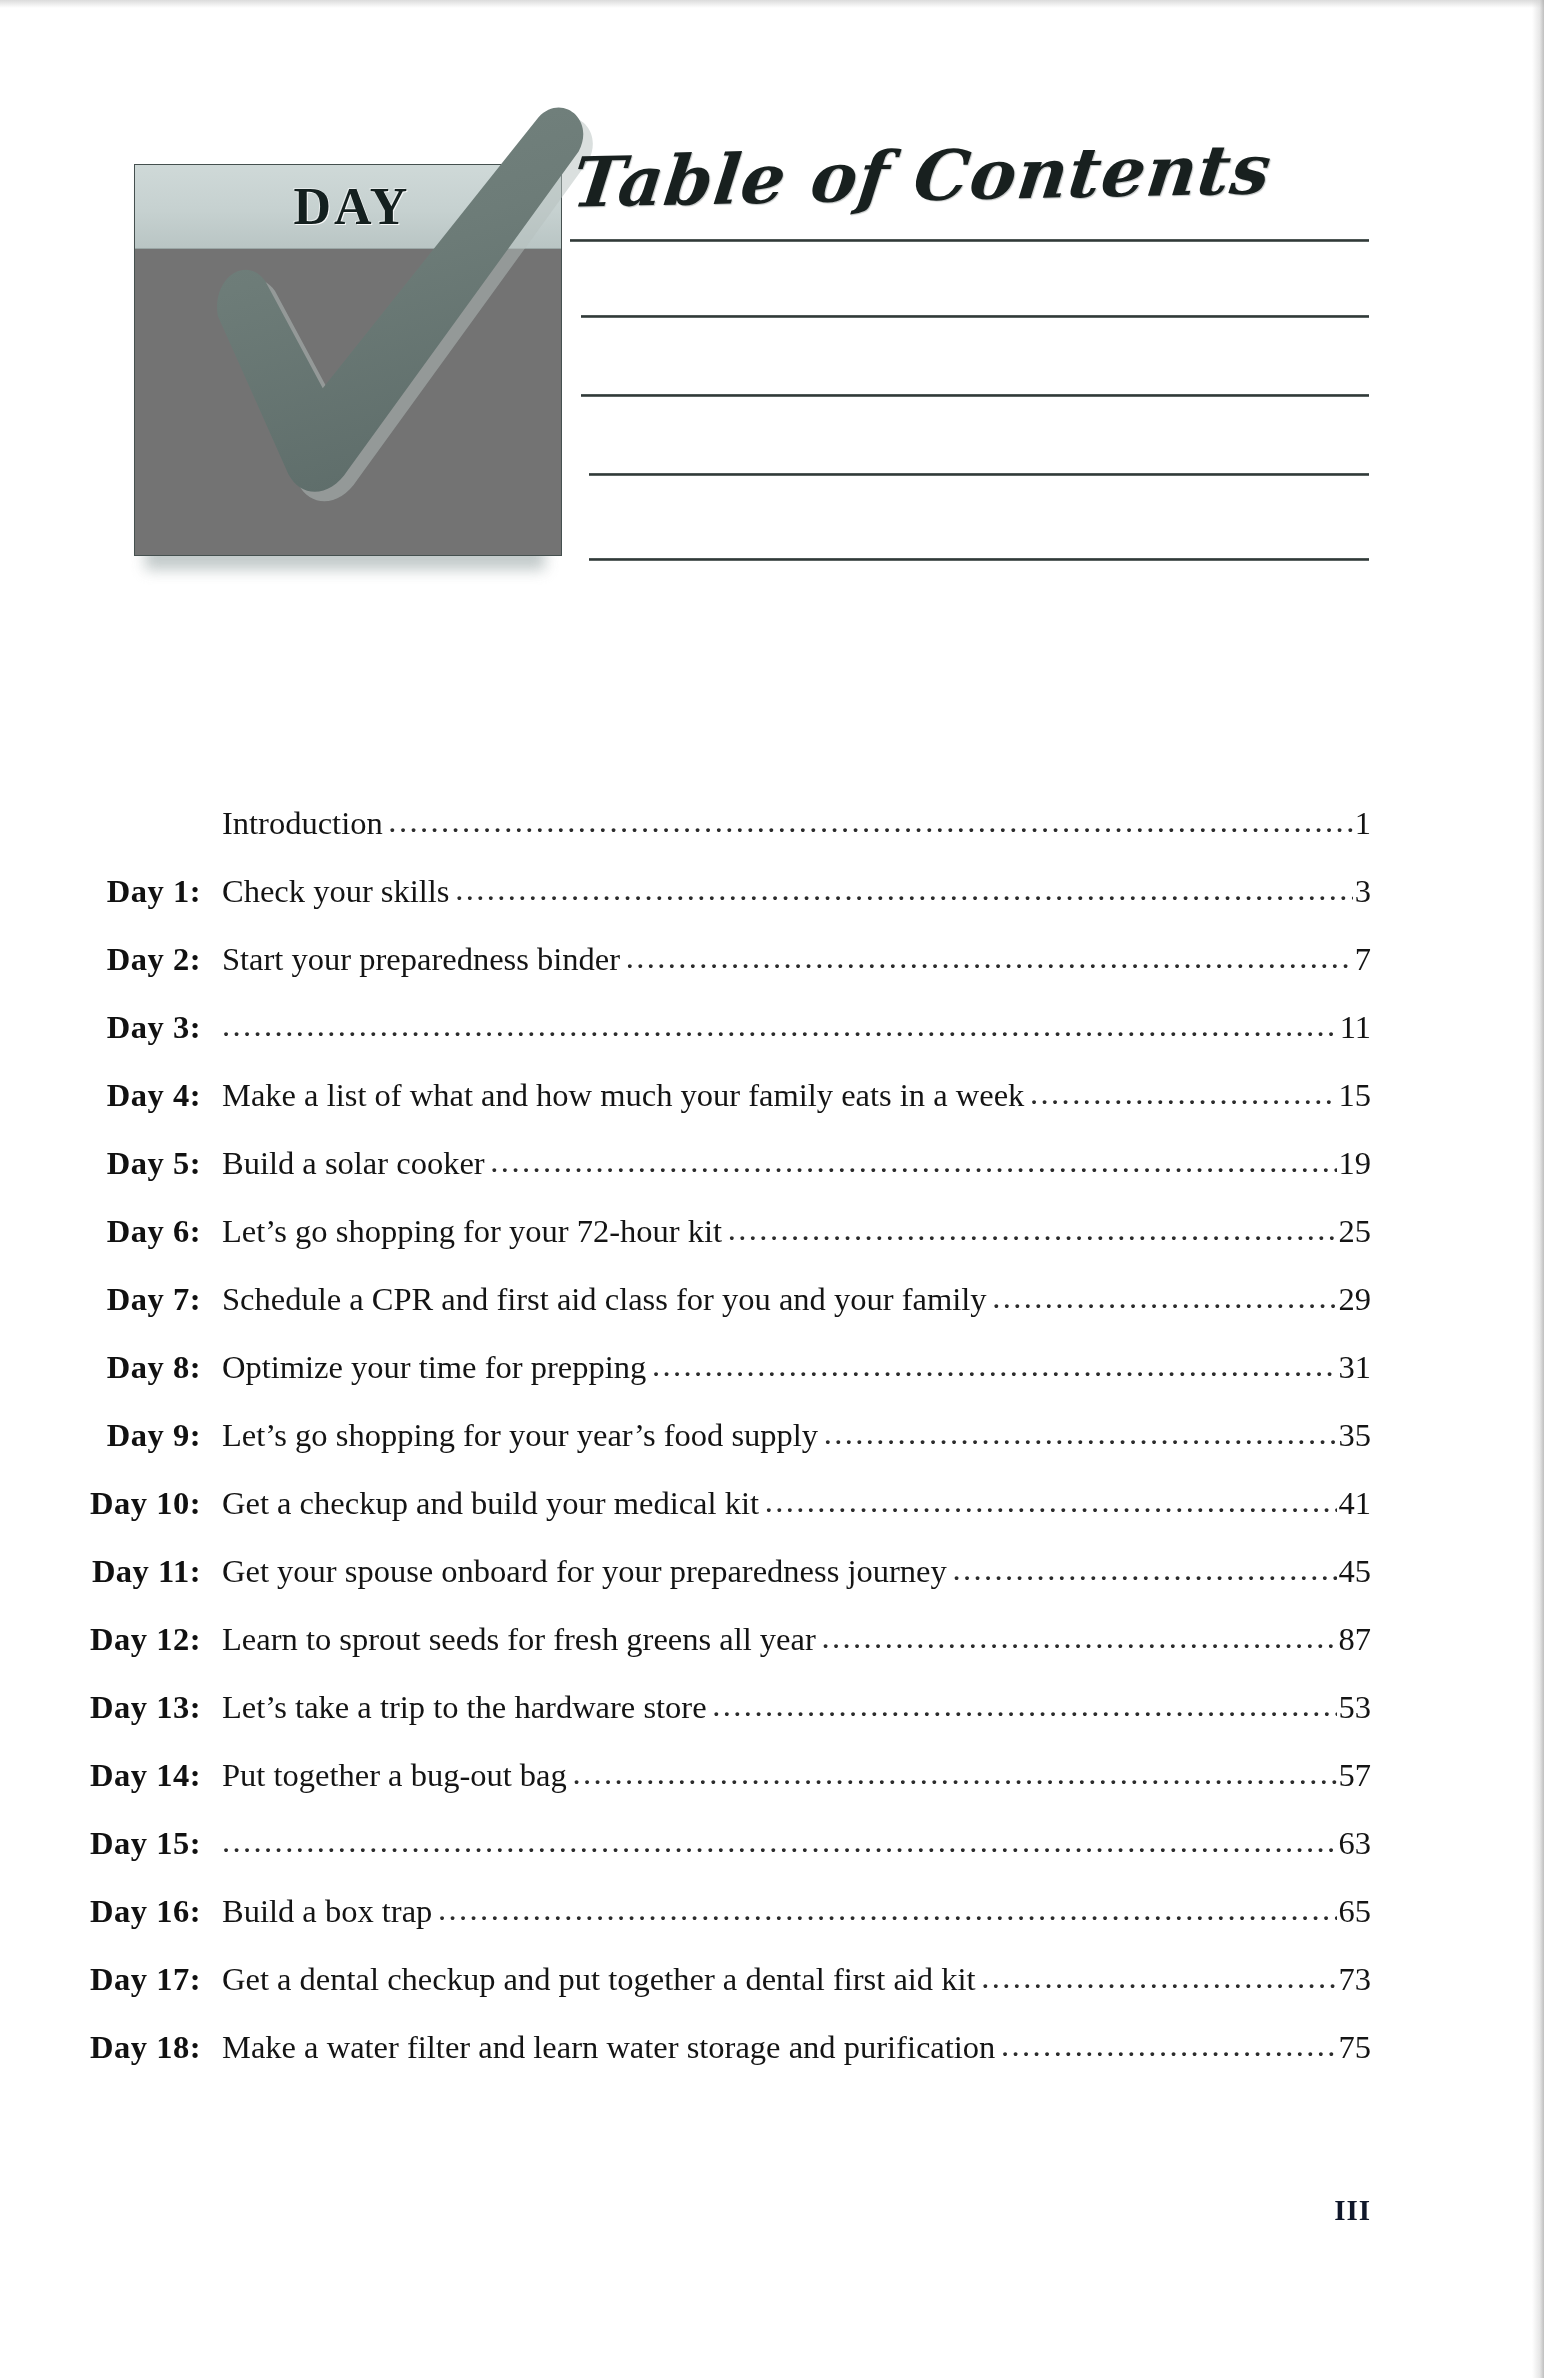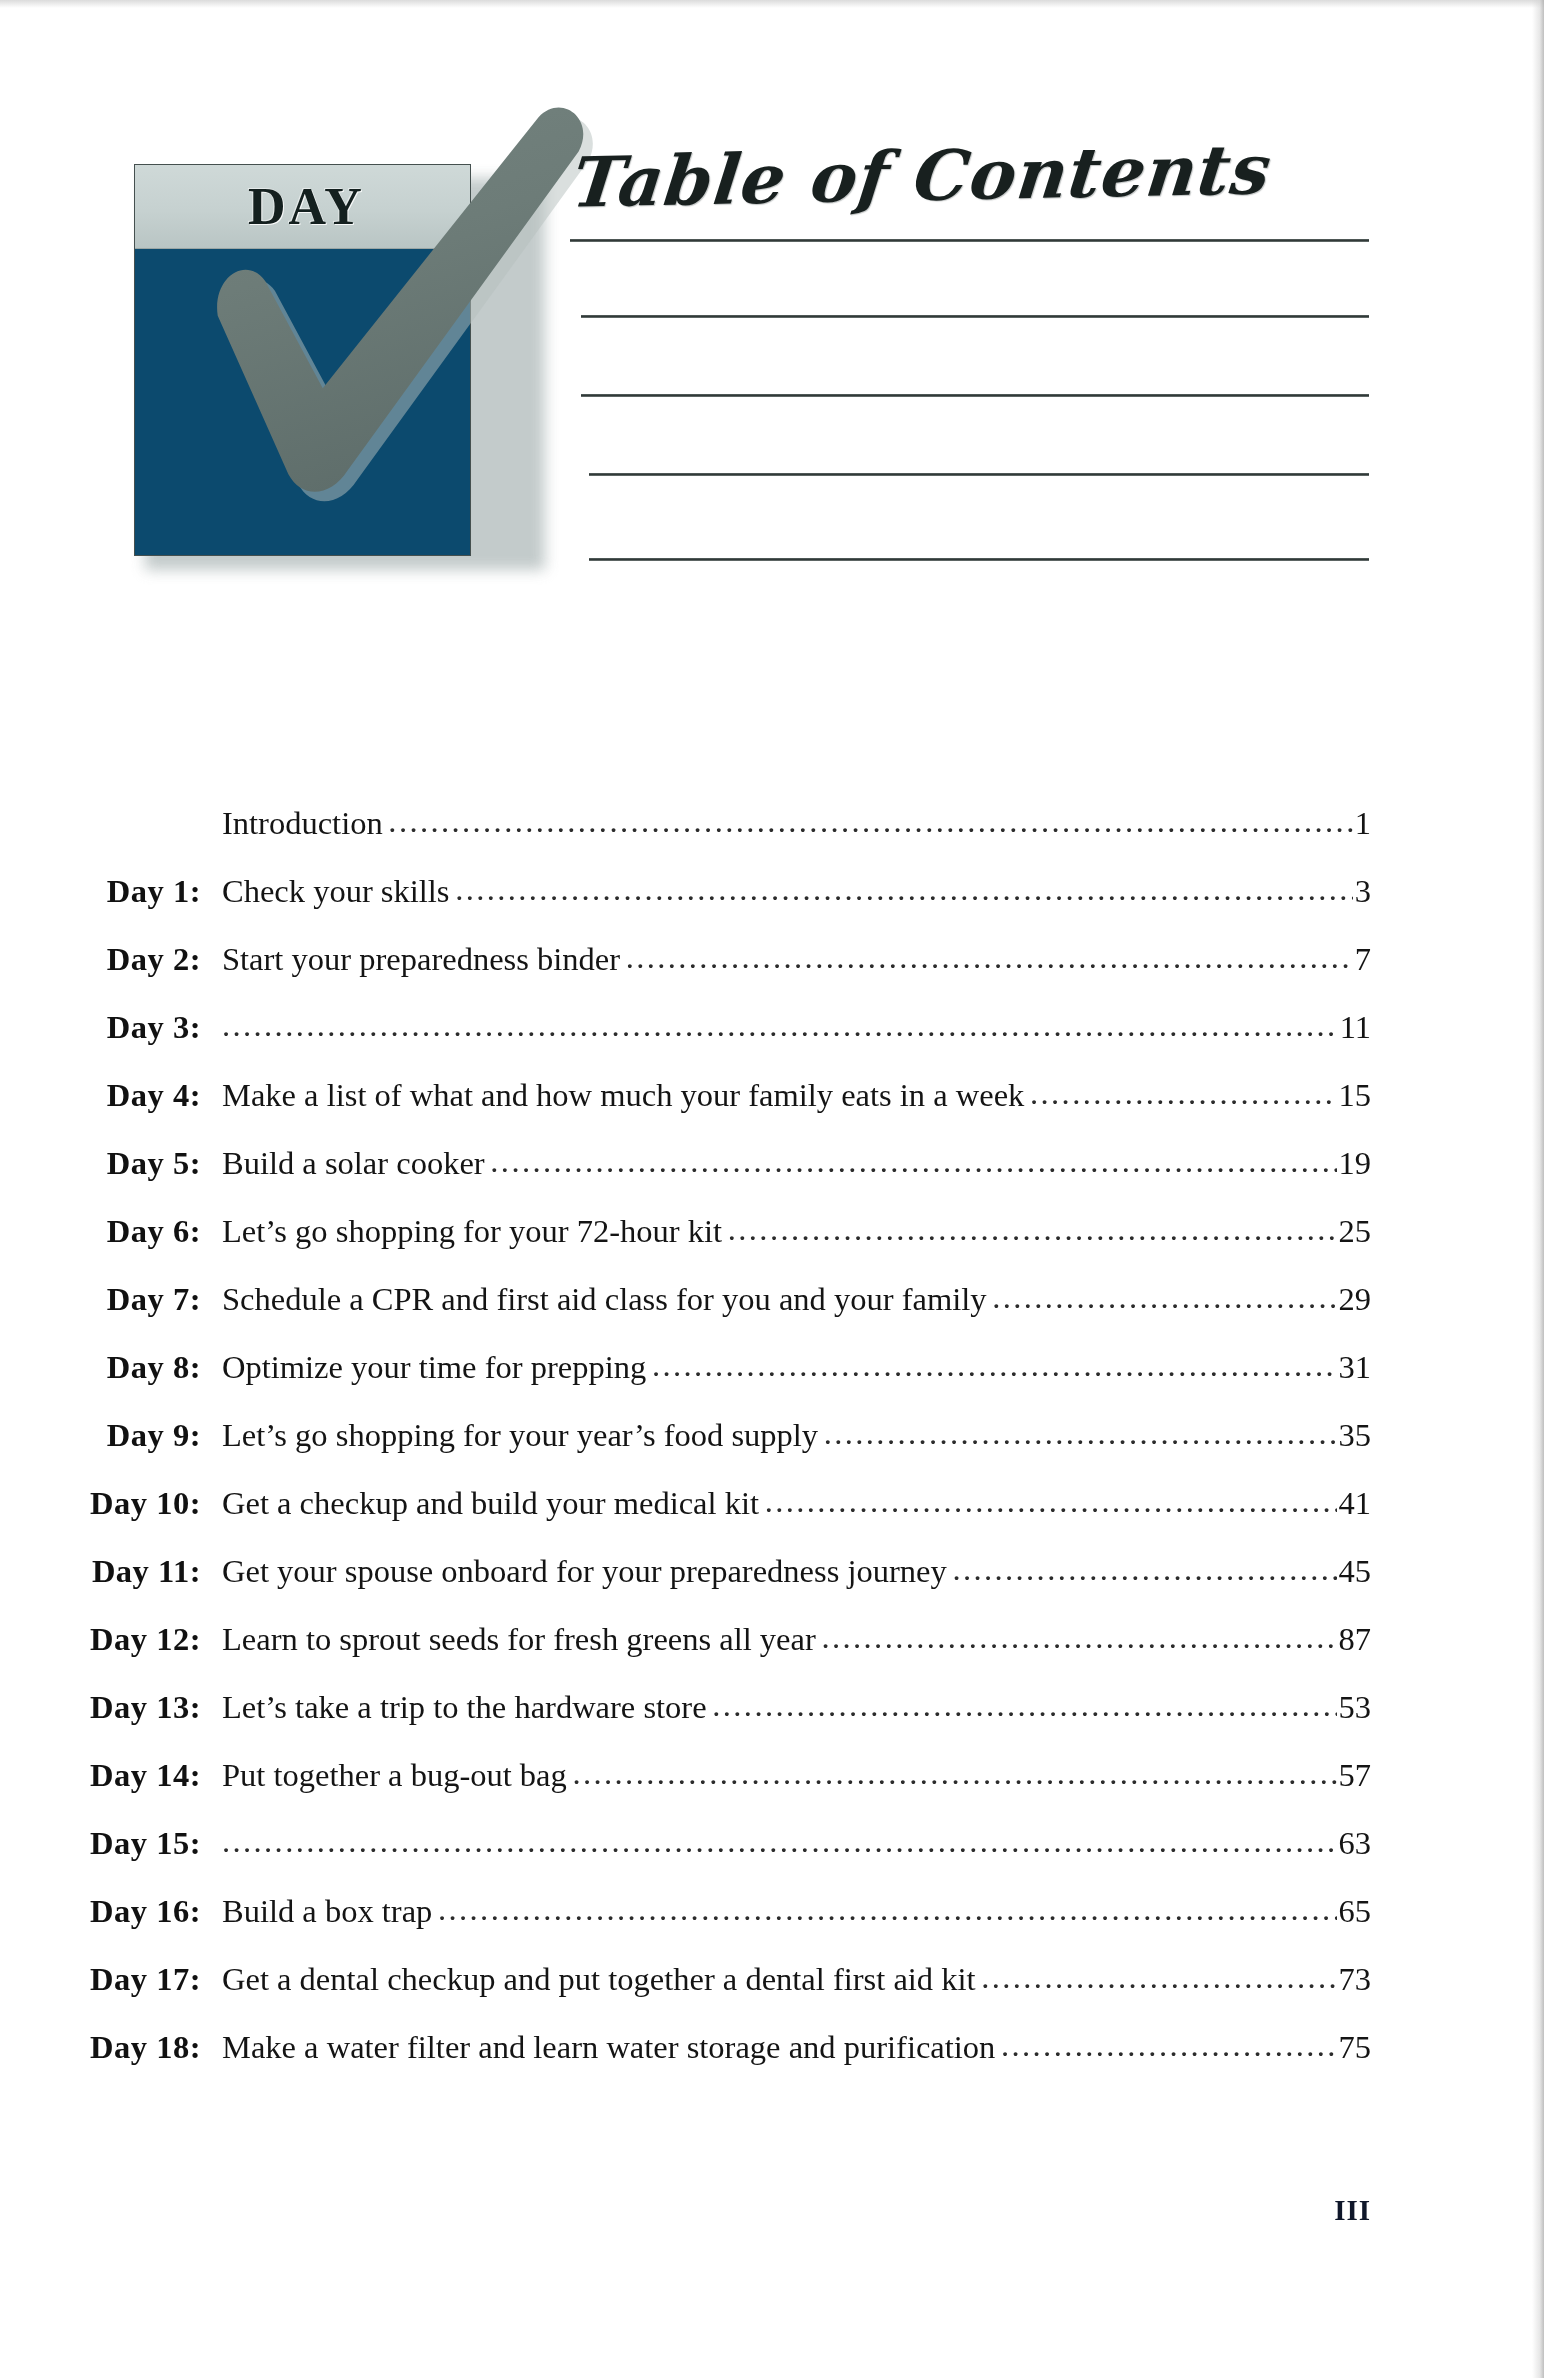--- a/index.html
+++ b/index.html
@@ -51,23 +51,23 @@
     height: 392px;
     background: #b9c2c2;
     filter: blur(6.7px);
     opacity: 0.85;
   }
 
   .checkbox-card {
     position: absolute;
     left: 134px;
     top: 164px;
-    width: 337px;
+    width: 428px;
     height: 392px;
-    background: #0c4a6e;
+    background: #737373;
     border: 1.9px solid #45504f;
     box-sizing: border-box;
     text-decoration: underline;
   }
 
   .checkbox-band {
     position: absolute;
     left: 0;
     top: 0;
     width: 100%;

